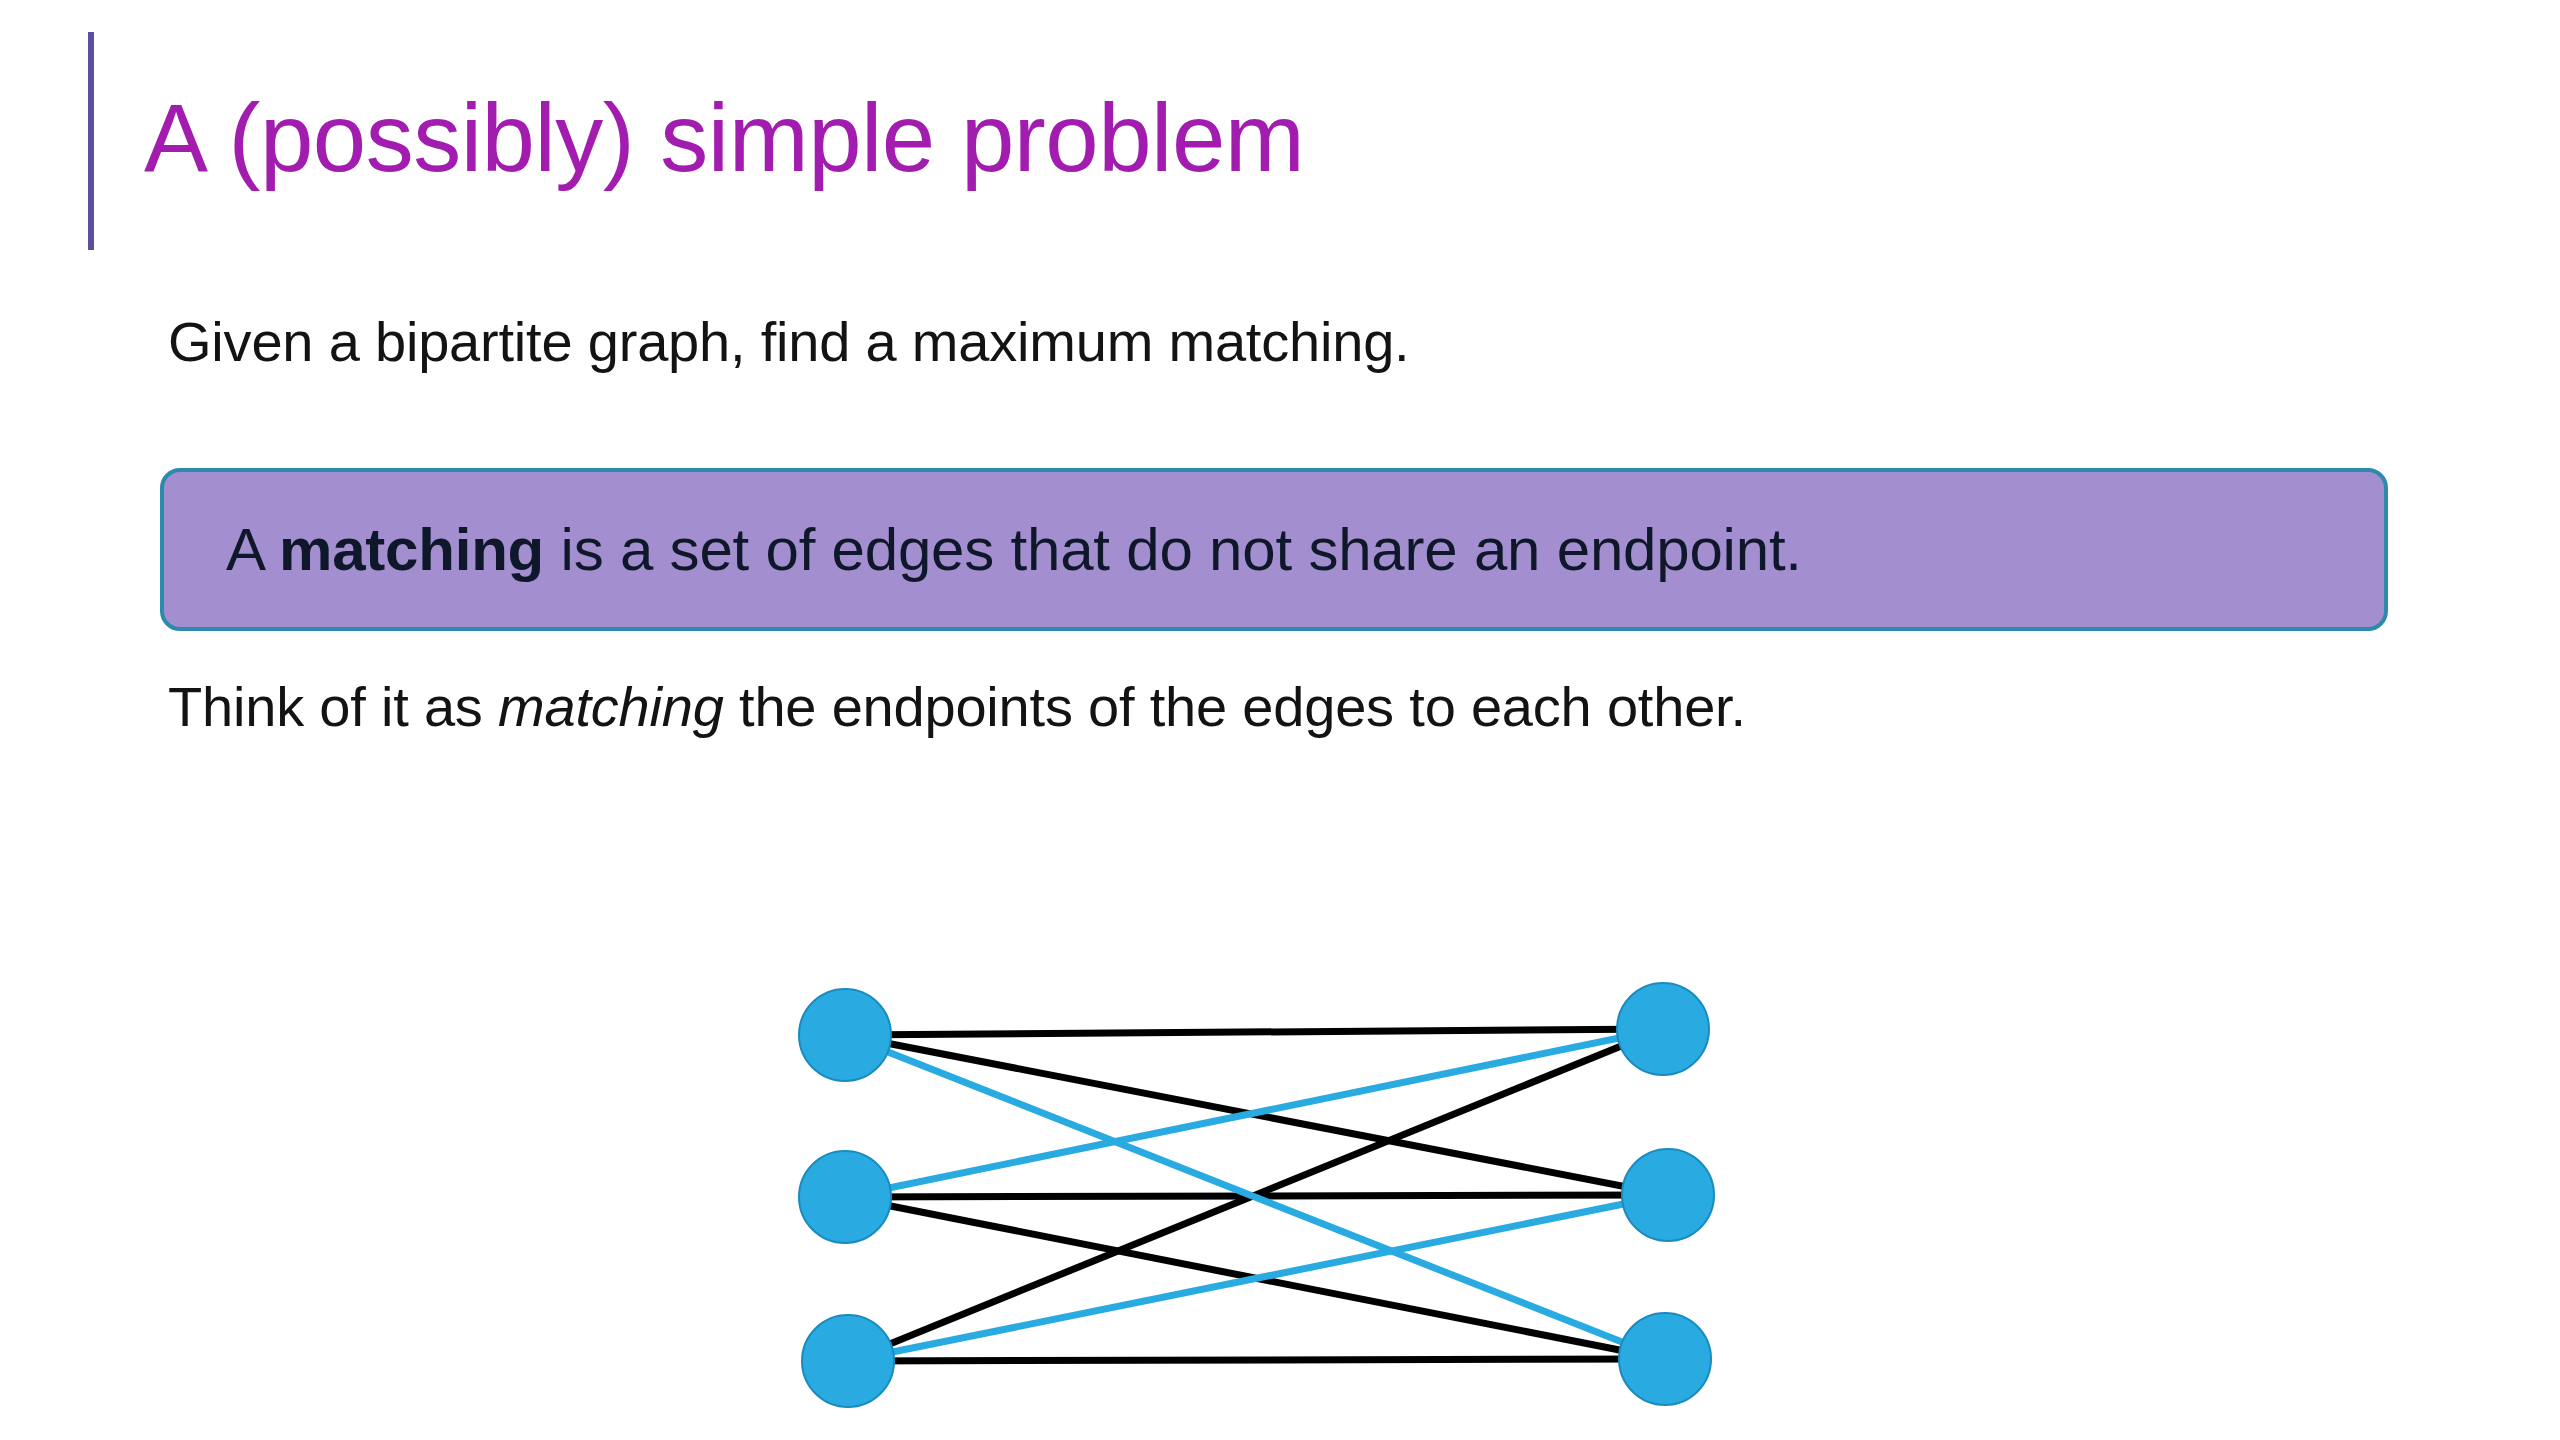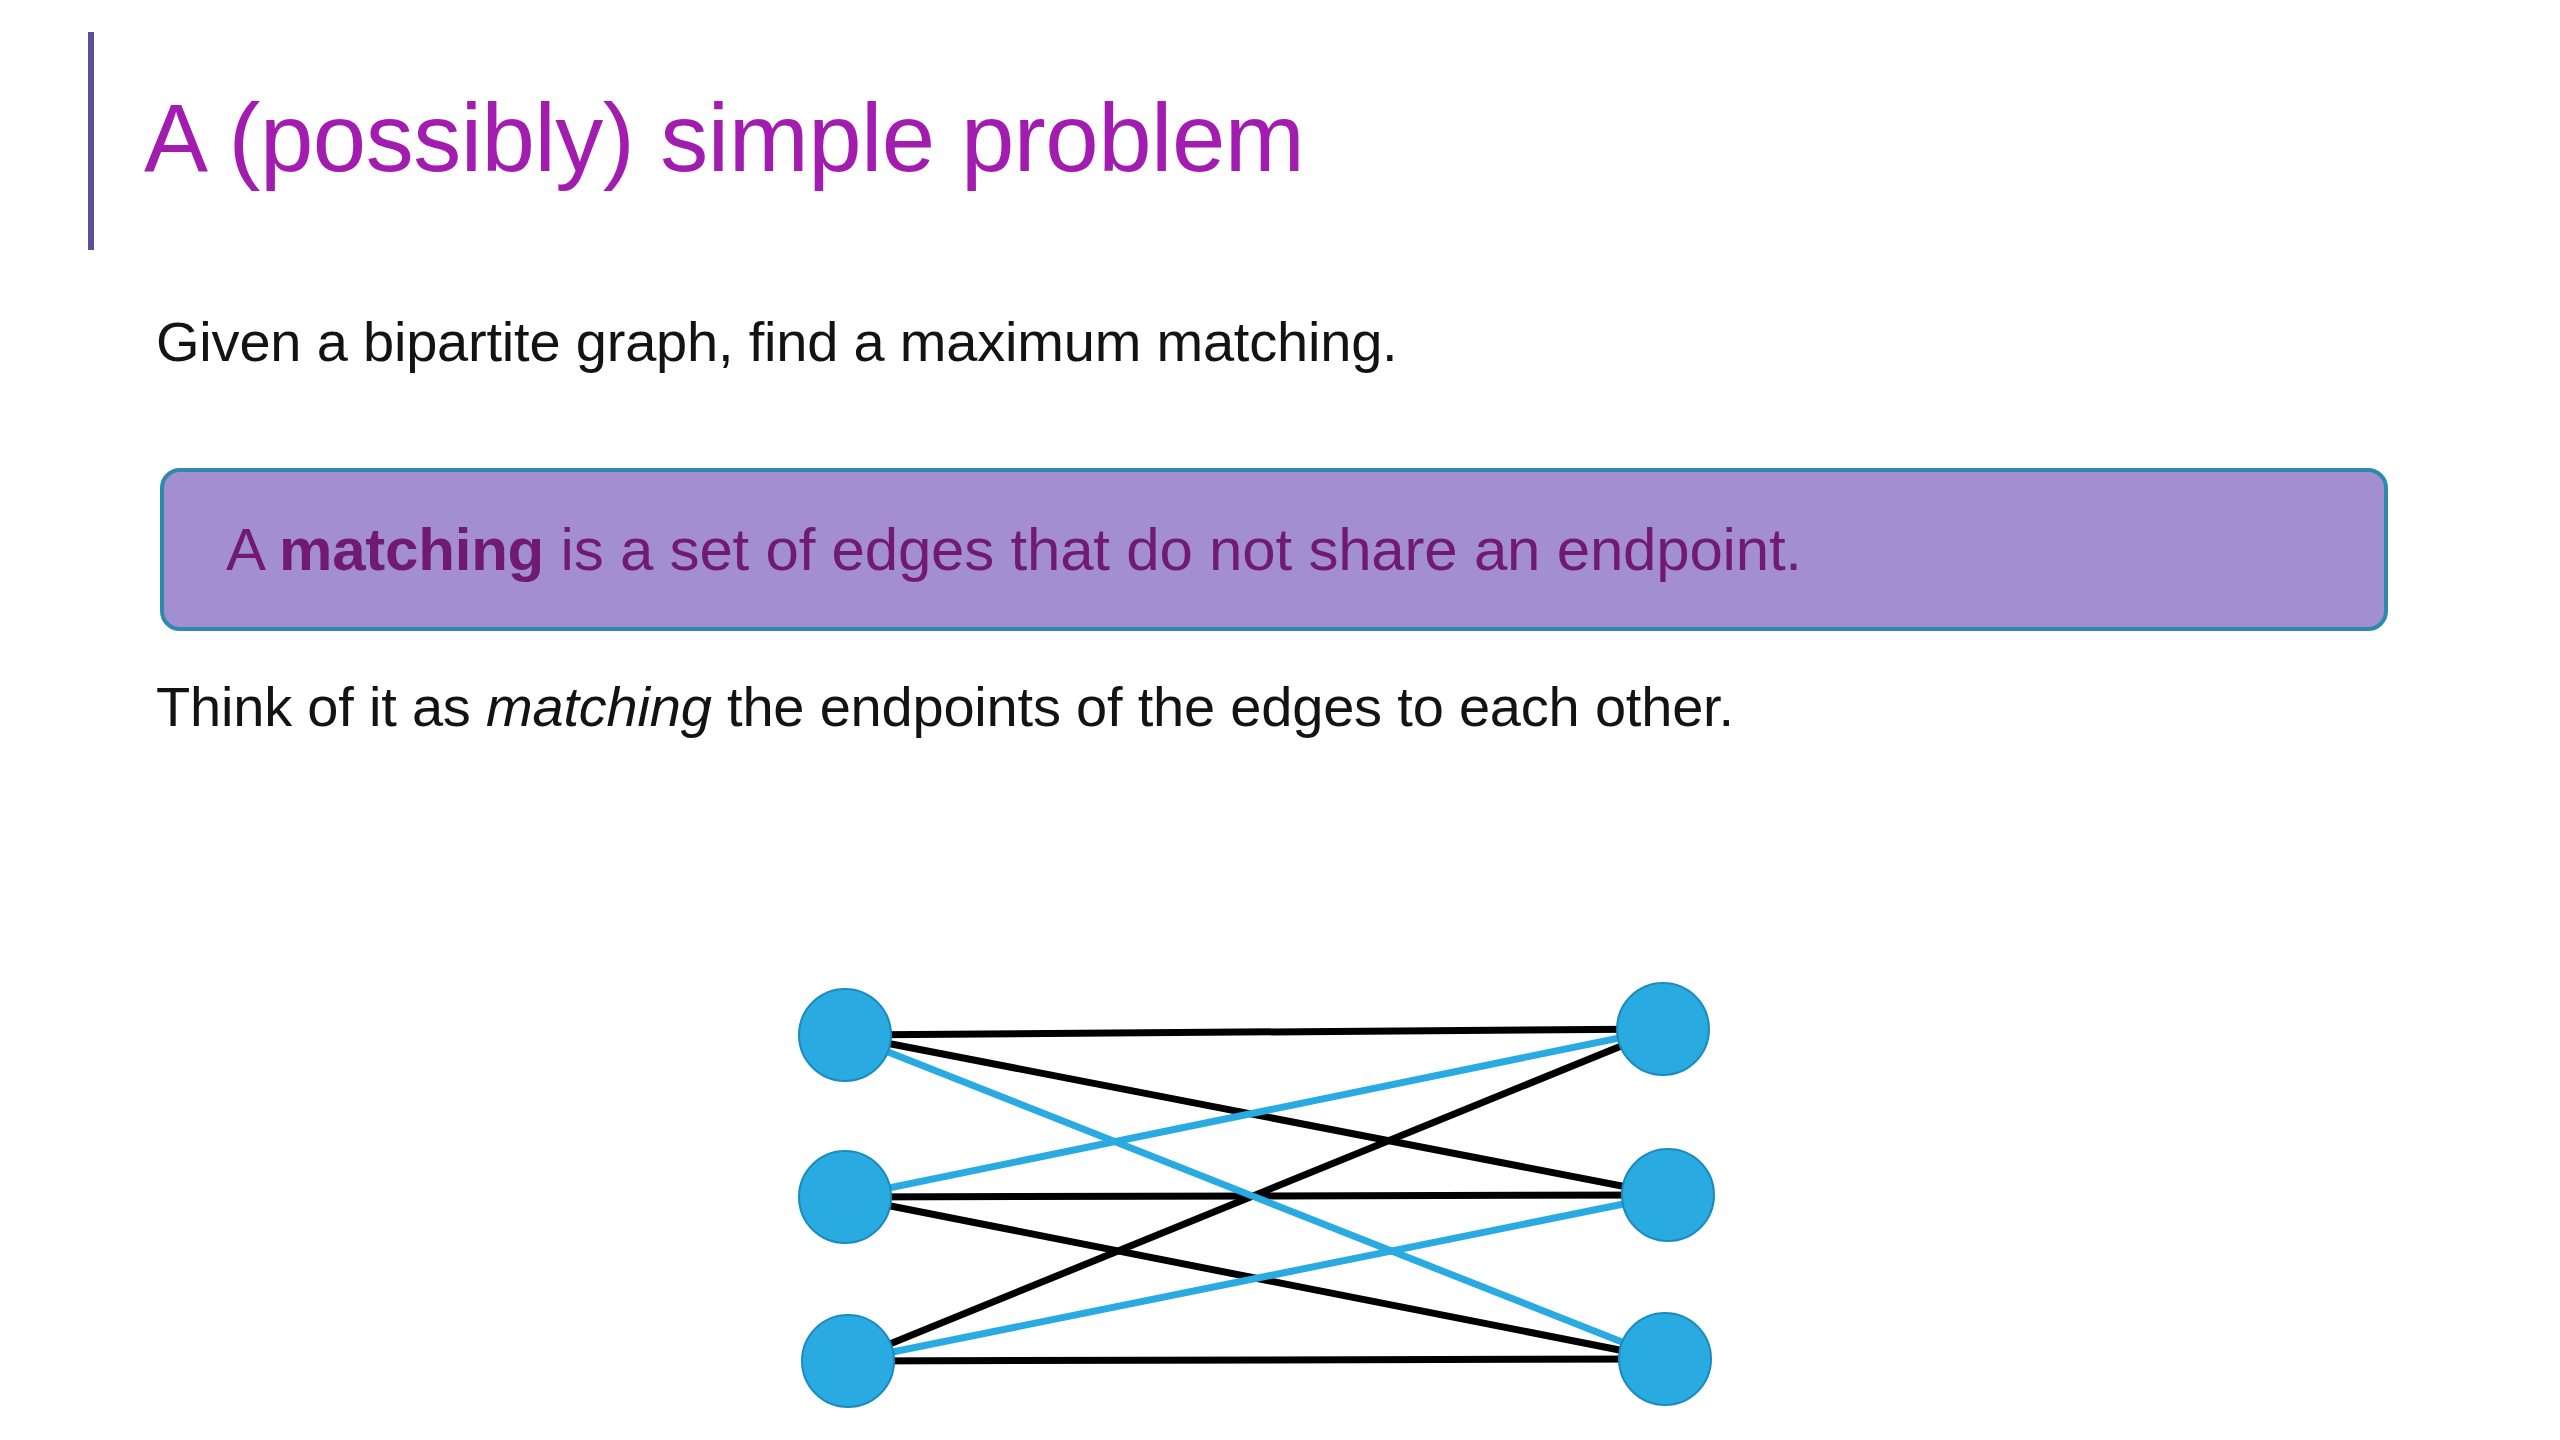--- a/index.html
+++ b/index.html
@@ -48,21 +48,21 @@
     font-weight: 400;
     line-height: 1.08;
     letter-spacing: -0.5px;
     color: #a21caf;
     white-space: nowrap;
   }
 
   
   .body-line {
     position: absolute;
-    left: 156px;
+    left: 168px;
     font-size: 56px;
     font-weight: 400;
     line-height: 1.16;
     color: #131313;
     letter-spacing: -0.2px;
   }
   #body-line-1 { top: 310px; width: 2200px; }
   #body-line-2 { top: 675px; width: 2250px; }
   #body-line-3 { top: 785px; width: 2180px; }
   .ital { font-style: italic; }
@@ -78,21 +78,21 @@
     border: 4px solid #2E8AAD;
     border-radius: 20px;
     box-sizing: border-box;
     display: flex;
     align-items: center;
   }
   #callout-text {
     padding-left: 62px;
     font-size: 60px;
     font-weight: 400;
-    color: #701a75;
+    color: #0f172a;
     letter-spacing: -0.2px;
     line-height: 1.1;
     white-space: nowrap;
   }
   #callout-text .bold { font-weight: 700; }
 
   
   #graph-figure {
     position: absolute;
     left: 760px;

